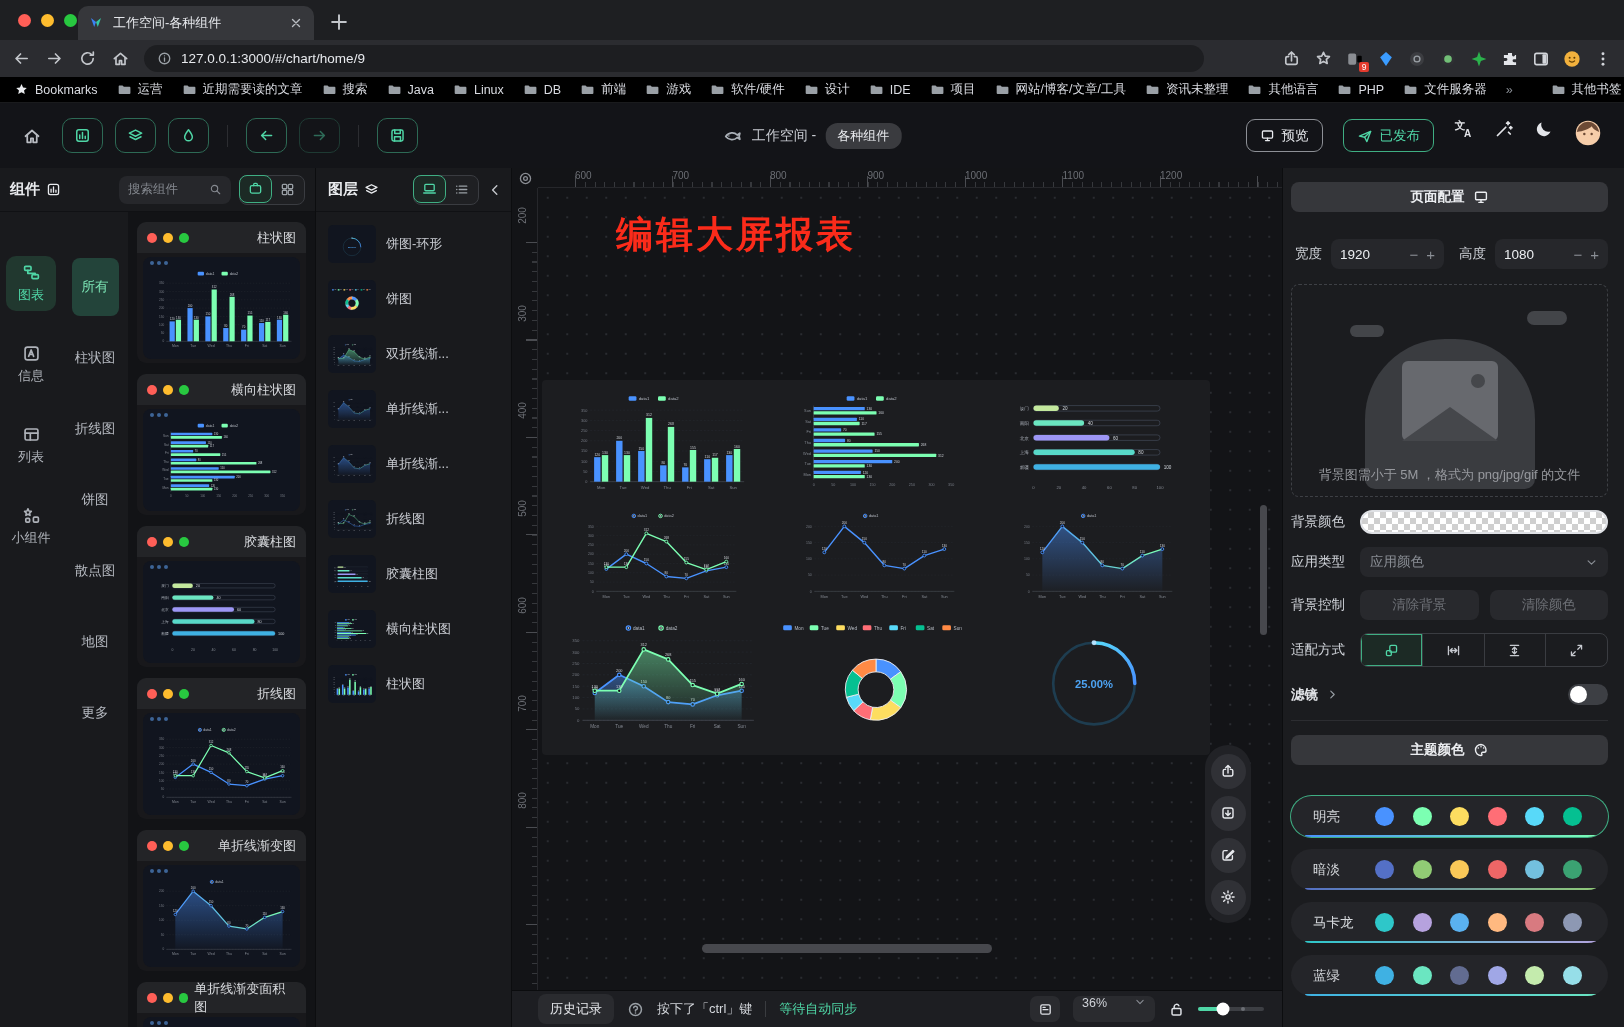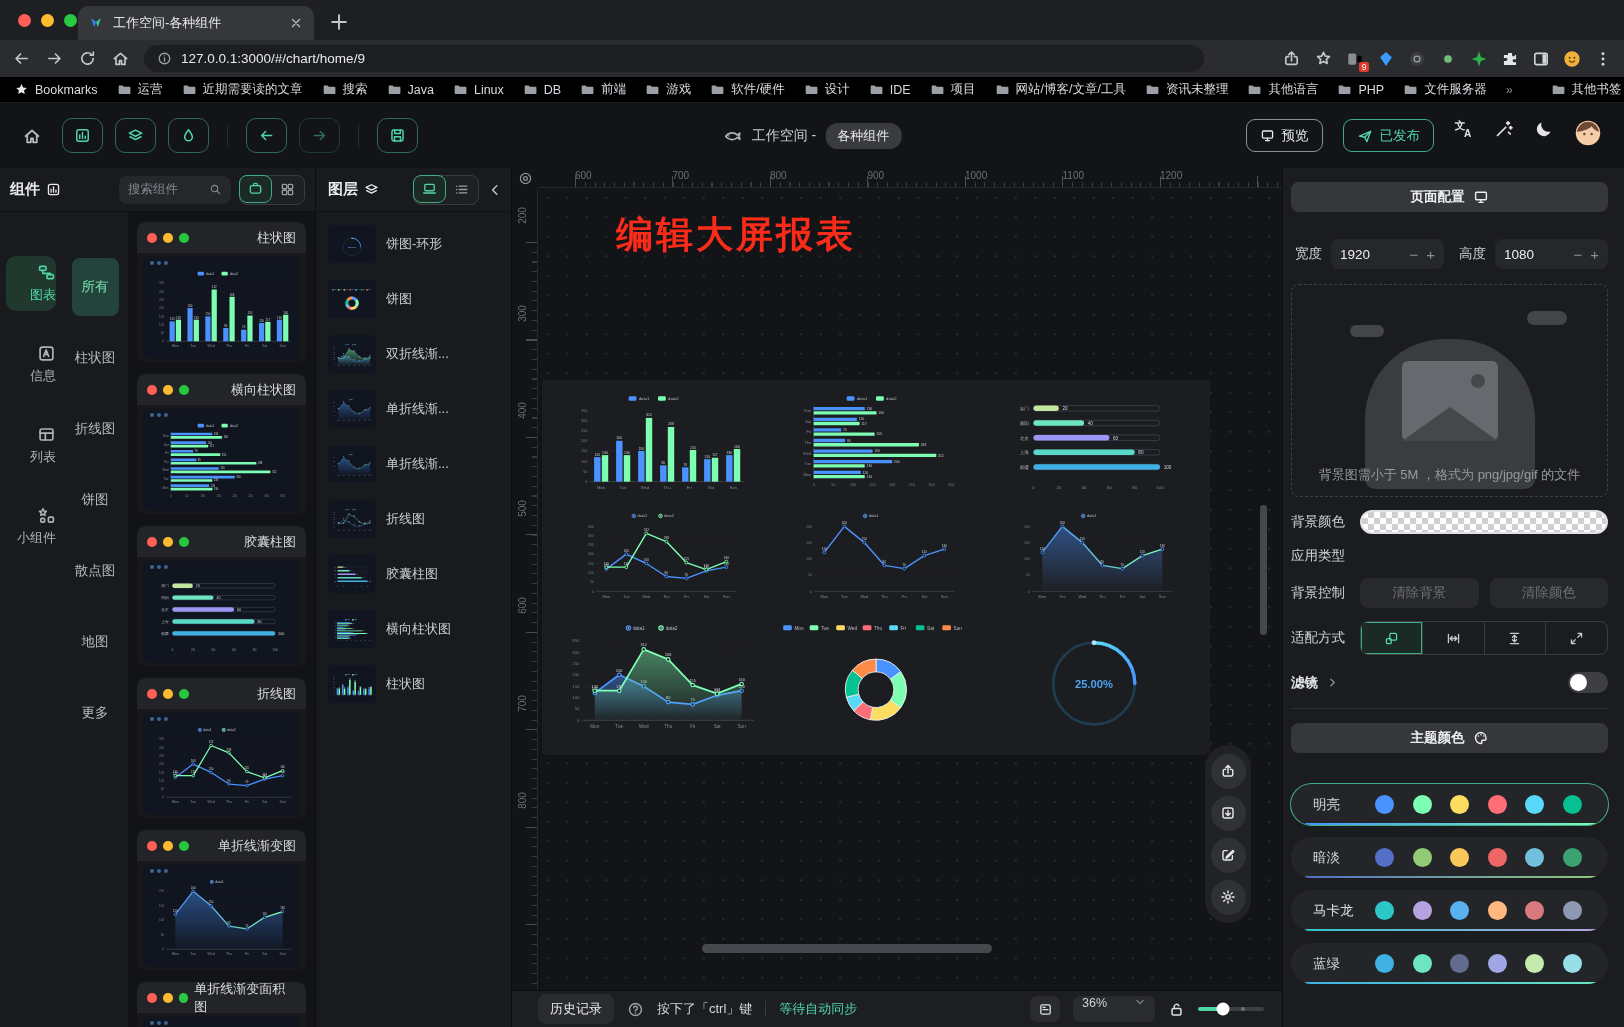--- a/index.html
+++ b/index.html
@@ -40,21 +40,21 @@
 
 .leftpanel{position:absolute;top:168px;left:0;width:316px;bottom:0;background:#191a1d;border-right:1px solid #0c0d0f}
 .lp-head{height:44px;display:flex;align-items:center;padding:0 10px;gap:8px;border-bottom:1px solid #101114}
 .lp-title{font-size:15px;color:#e9ebee;display:flex;align-items:center;gap:6px;font-weight:bold}
 .search{margin-left:auto;width:112px;height:28px;background:#26272b;border-radius:8px;display:flex;align-items:center;padding:0 9px;color:#84888f;font-size:12.5px;gap:5px}
 .seg{display:flex;border:1px solid #3a3c41;border-radius:8px;background:#1f2023}
 .seg .sbtn{width:33px;height:28px;display:flex;align-items:center;justify-content:center;color:#9aa0a6}
 .seg .sbtn.on{color:#4fd6a6;border:1px solid #3fae83;border-radius:8px;background:#1c2a25;margin:-1px}
 .lp-body{display:flex;height:calc(100% - 44px)}
 .rail{width:62px;padding-top:44px;display:flex;flex-direction:column;align-items:center;gap:26px}
-.rit{width:50px;padding:7px 0;display:flex;flex-direction:column;align-items:flex-end;gap:4px;font-size:13px;color:#aeb2b9;border-radius:10px}
+.rit{width:50px;padding:7px 0;display:flex;flex-direction:column;align-items:center;gap:4px;font-size:13px;color:#aeb2b9;border-radius:10px}
 .rit .ic{width:19px;height:19px}
 .rit.on{background:#21382f;color:#4fd6a6}
 .cats{width:66px;padding-top:46px;display:flex;flex-direction:column;align-items:center;gap:13px;font-size:13.5px;color:#b6bac1}
 .cat{padding:20px 10px;border-radius:8px}
 .cat.on{background:#23443a;color:#7be3b4}
 .cards{flex:1;background:#121316;padding:10px 9px;display:flex;flex-direction:column;gap:11px;overflow:hidden}
 .card{border-radius:9px;overflow:hidden;flex:none}
 .card-h{height:31px;background:#232427;display:flex;align-items:center;padding:0 10px;gap:6px}
 .dot{width:10px;height:10px;border-radius:50%}
 .card-h .t{margin-left:auto;font-size:13px;color:#d8dade}
@@ -2040,20 +2040,28 @@
           <i class="mt"></i>
         </div>
       <div class="upl-hint">背景图需小于 5M ，格式为 png/jpg/gif 的文件</div>
     </div>
     <div class="prow">
       <span class="lbl">背景颜色</span>
       <div class="checker"></div>
     </div>
     <div class="prow">
       <span class="lbl">应用类型</span>
+      <div class="select">
+        <span>应用颜色</span>
+        <span class="ic" style="width:13px;height:13px">
+            <svg viewBox="0 0 16 16" fill="none" stroke="currentColor" stroke-width="1.4" stroke-linecap="round" stroke-linejoin="round">
+              <path d="M3.8 5.9 8 10.1l4.2-4.2"></path>
+            </svg>
+          </span>
+      </div>
     </div>
     <div class="prow">
       <span class="lbl">背景控制</span>
       <div class="gbtn">清除背景</div>
       <div class="gbtn">清除颜色</div>
     </div>
     <div class="prow">
       <span class="lbl">适配方式</span>
       <div class="fitseg">
         <span class="fitb on">

